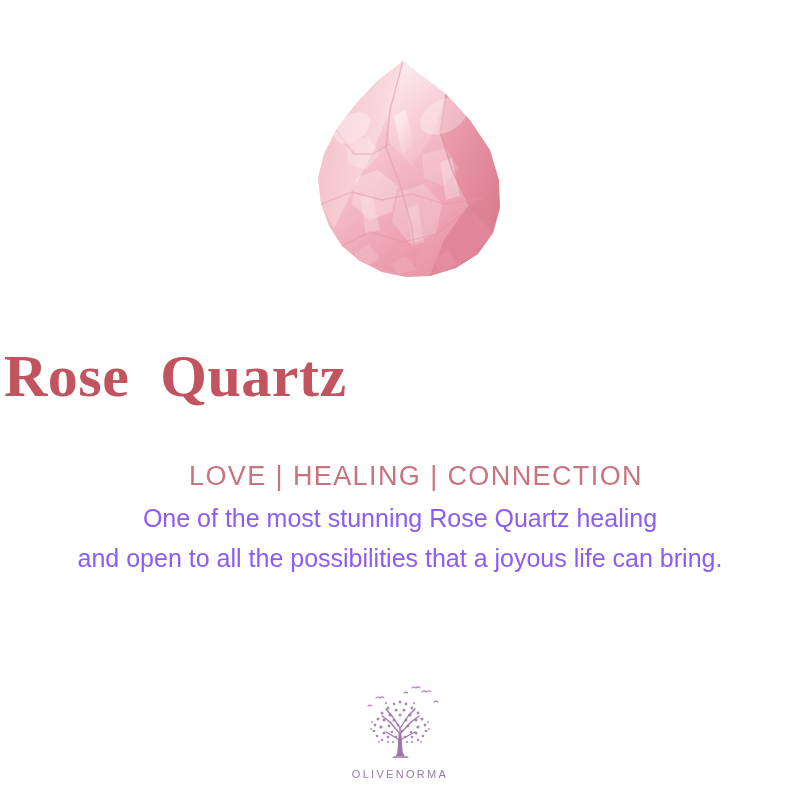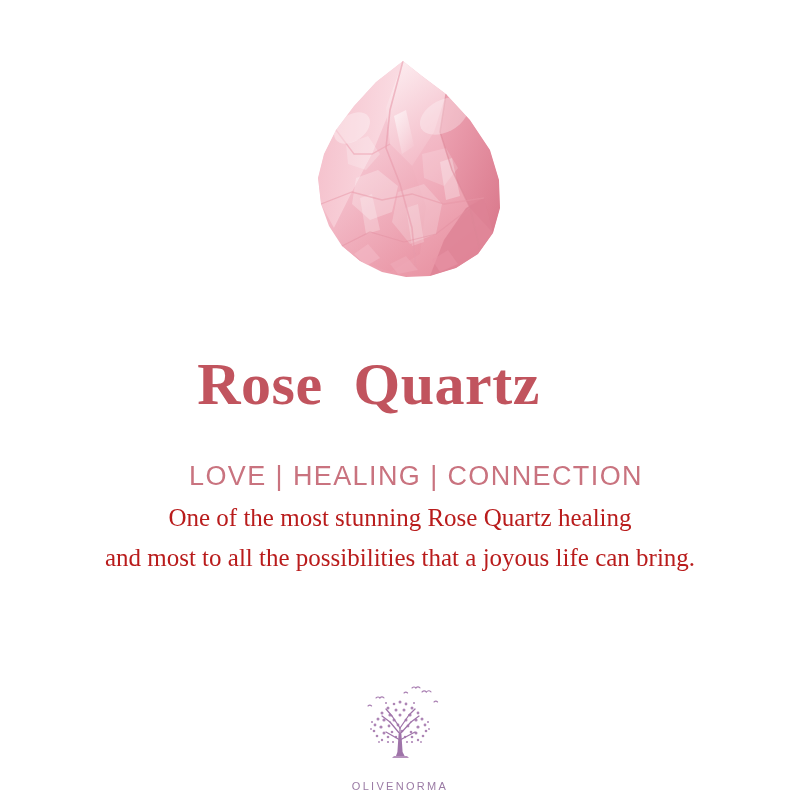--- a/index.html
+++ b/index.html
@@ -41,28 +41,28 @@
     width: 222px;
     height: 222px;
   }
 
   
   .title {
     position: absolute;
     left: 0;
     top: 336px;
     width: 713px;
-    text-align: center;
+    text-align: left;
     font-family: "Liberation Serif", "DejaVu Serif", serif;
     font-weight: 700;
     font-size: 60px;
     line-height: 72px;
     letter-spacing: 0.5px;
     white-space: pre;
-    margin: 12px;
+    margin: 4px;
   }
 
   
   .subtitle {
     position: absolute;
     left: 0;
     top: 443px;
     width: 800px;
     text-align: center;
     font-family: "Liberation Sans", "DejaVu Sans", sans-serif;
@@ -74,25 +74,25 @@
     margin: 16px;
   }
 
   
   .body-copy {
     position: absolute;
     left: 20px;
     top: 498px;
     width: 760px;
     text-align: center;
-    font-family: Liberation Serif, serif;
+    font-family: Liberation Sans, sans-serif;
     font-weight: 400;
     font-size: 25px;
     line-height: 40px;
-    color: #b91c1c;
+    color: #8b5cf6;
     margin: 0;
   }
   .body-copy .ln {
     display: block;
     white-space: pre;
   }
 
   
   .logo {
     position: absolute;
@@ -102,21 +102,21 @@
     text-align: center;
   }
   .logo-mark {
     display: block;
     margin: 0 auto;
     width: 96px;
     height: 78px;
   }
   .logo-word {
     display: block;
-    margin: 18px auto 0;
+    margin: 6px auto 0;
     font-family: "Liberation Sans", "DejaVu Sans", sans-serif;
     font-size: 11px;
     font-weight: 400;
     letter-spacing: 2.3px;
     white-space: pre;
   }
 </style>
 </head>
 <body>
 
@@ -205,21 +205,21 @@
       </svg>
     </div>
   </div>
 
   <h1 class="title" style="color:#c1545e">Rose  Quartz</h1>
 
   <p class="subtitle" style="color:#c9737f">LOVE | HEALING | CONNECTION</p>
 
   <div class="body-copy">
     <span class="ln">One of the most stunning Rose Quartz healing</span>
-    <span class="ln">and most to all the possibilities that a joyous life can bring.</span>
+    <span class="ln">and open to all the possibilities that a joyous life can bring.</span>
   </div>
 
   <div class="logo">
     <svg class="logo-mark" viewBox="0 0 96 78" xmlns="http://www.w3.org/2000/svg">
       <g fill="#a97fb2">
 
         <g opacity="0.95">
           <circle cx="48" cy="18" r="1.5"></circle>
             <circle cx="42" cy="20" r="1.3"></circle>
           <circle cx="54" cy="20" r="1.4"></circle>

